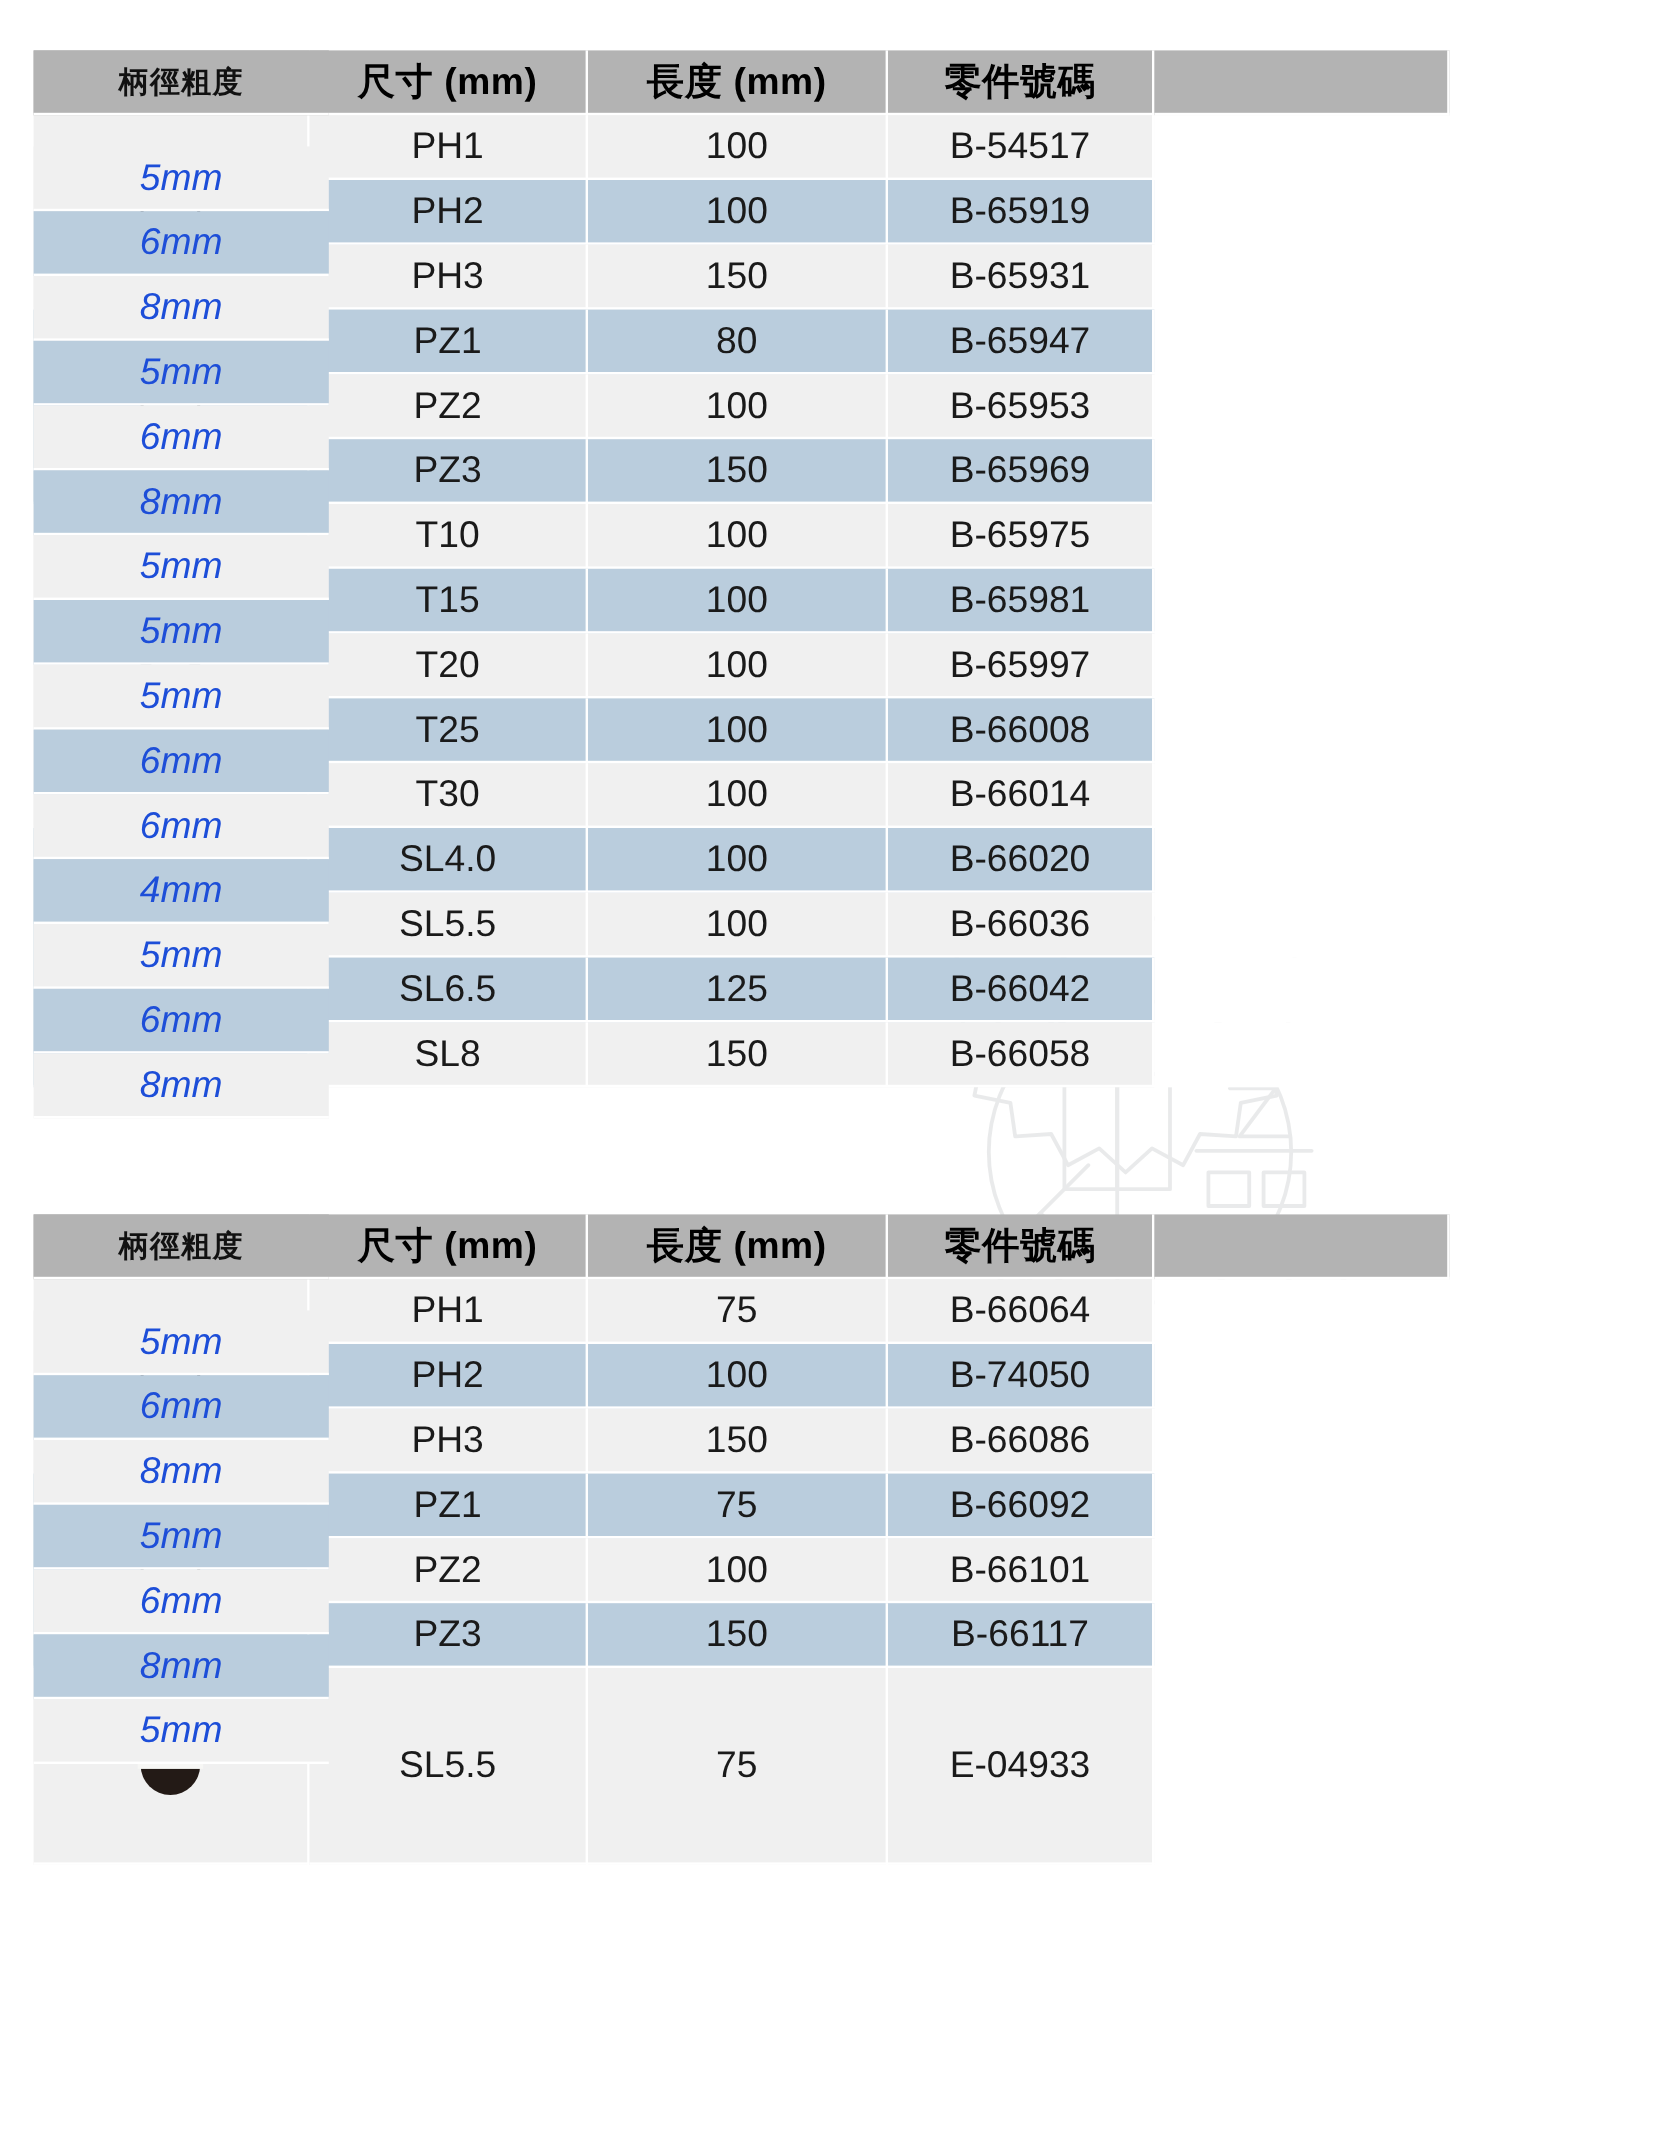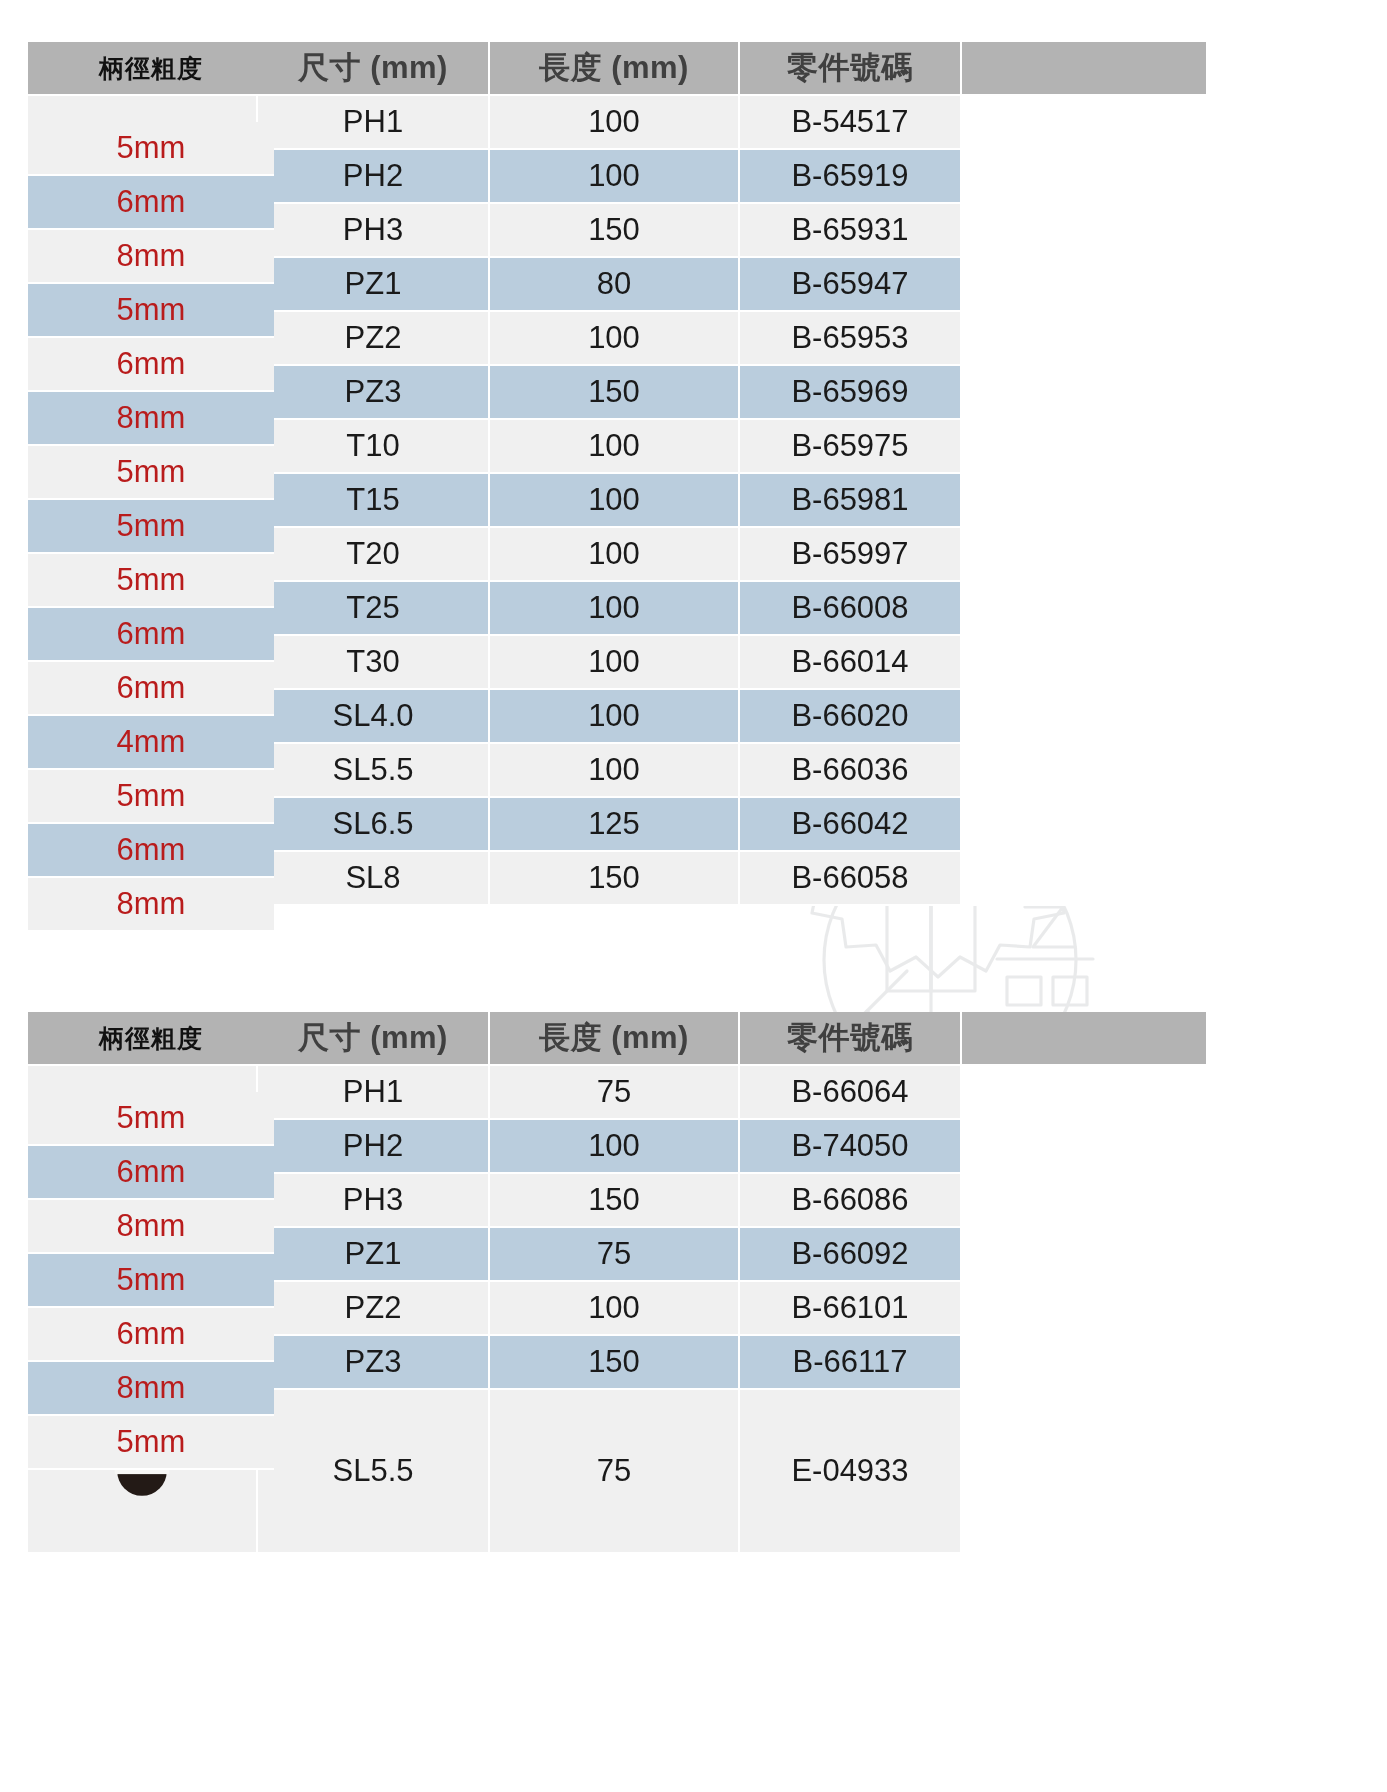--- a/index.html
+++ b/index.html
@@ -47,21 +47,21 @@
   col.c-size{width:232px;}
   col.c-len{width:250px;}
   col.c-part{width:222px;}
   col.c-shank{width:246px;}
 
   
   tr.hdr th{
     background:#b3b3b3;
     height:52px;
     font-size:31px;
-    color:#404040;
+    color:#000000;
     letter-spacing:.5px;
     font-weight:bold;
     border-bottom:2px solid #ffffff;
   }
   tr.hdr th.h-icon{background:#b3b3b3;border-right:0;}
   tr.hdr th.h-size{background:#b3b3b3;}
 
   
   td.cell{
     height:52px;
@@ -86,23 +86,24 @@
     font-size:25px;
     font-weight:bold;
     color:#111;
     display:flex;align-items:center;justify-content:center;
     border-bottom:2px solid #fff;
     letter-spacing:1px;
   }
   .shank-row{
     height:52px;
     font-size:31px;
-    color:#b91c1c;
+    color:#1d4ed8;
     display:flex;align-items:center;justify-content:center;
     border-bottom:2px solid #fff;
+    font-style:italic;
   }
   .shank-row.alt-a{background:#f0f0f0;}
   .shank-row.alt-b{background:#bacddd;}
 
   .icon-svg{display:block;margin:0 auto;}
 </style>
 </head>
 <body>
 
 <div class="page">

